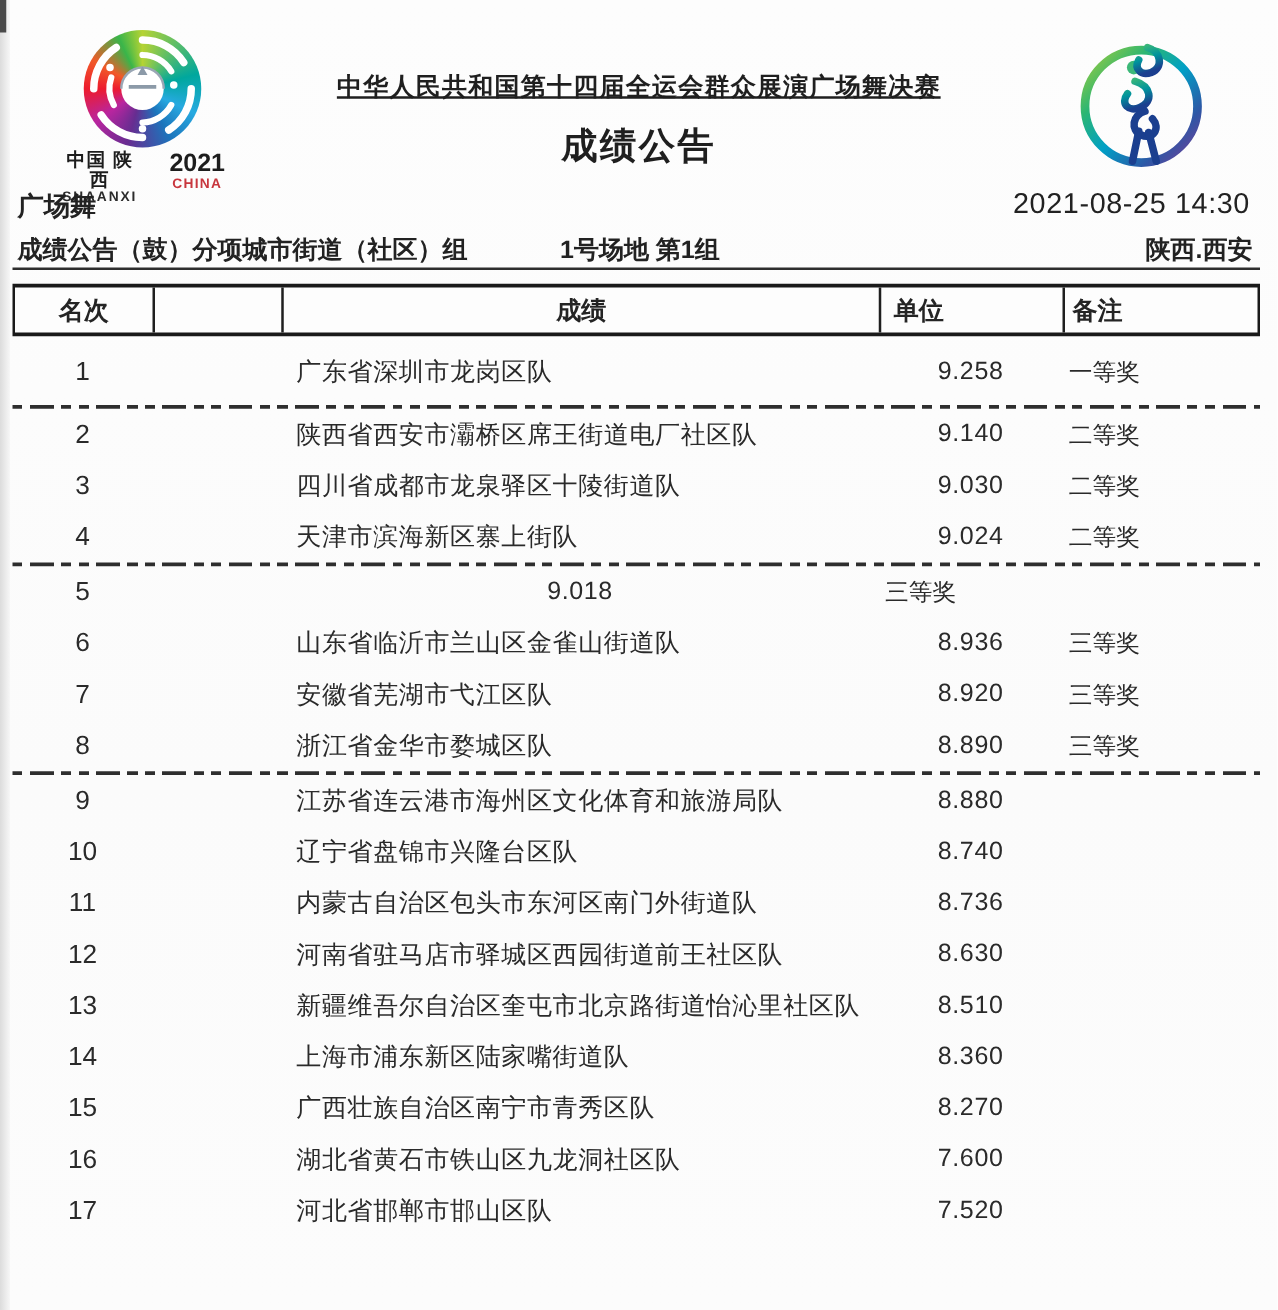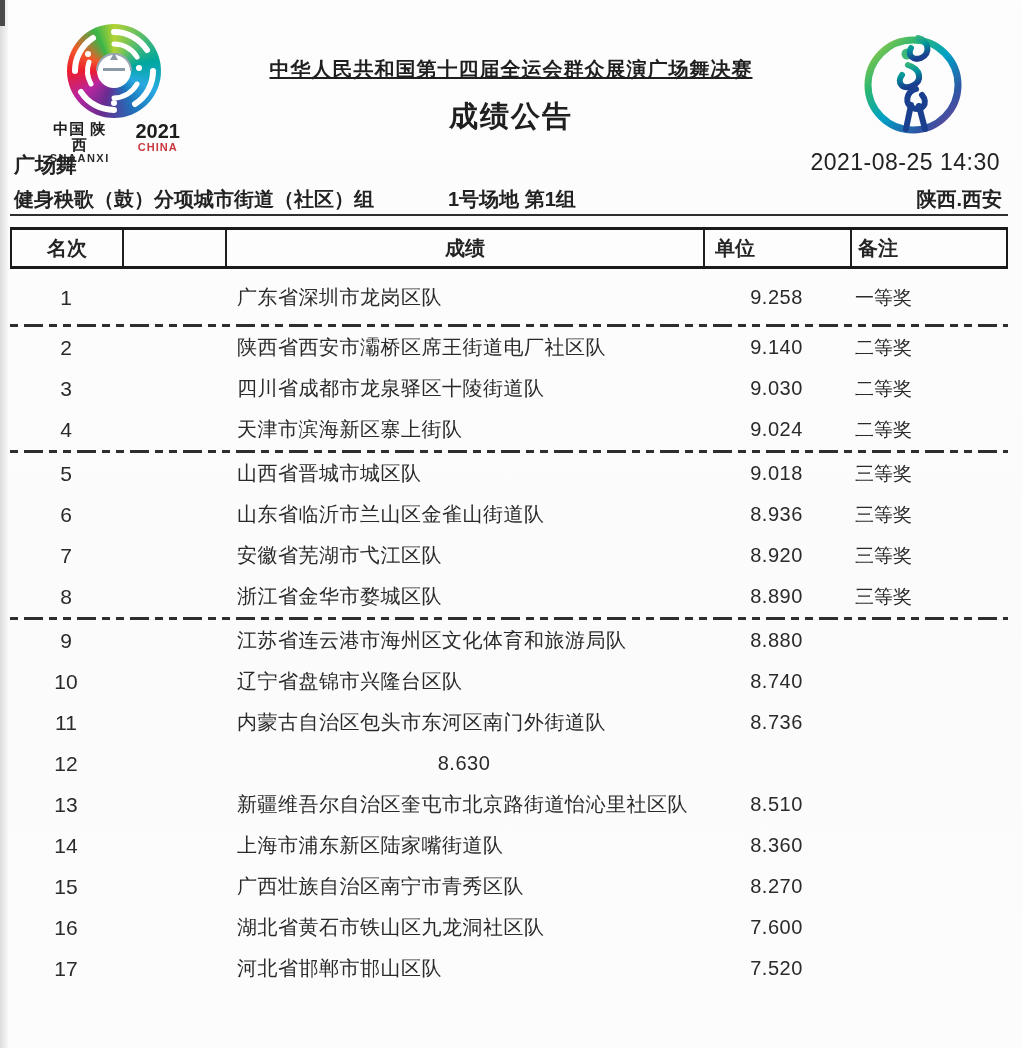--- a/index.html
+++ b/index.html
@@ -144,21 +144,21 @@
       <path d="M58,61 c-10,3 -12,15 -3,19 c9,4 16,-5 9,-13" fill="none" stroke="#1b3f8f" stroke-width="6" stroke-linecap="round"></path>
       <path d="M53,77 l-5,24" fill="none" stroke="#1b3f8f" stroke-width="6" stroke-linecap="round"></path>
       <path d="M61,78 l6,23" fill="none" stroke="#1b3f8f" stroke-width="6" stroke-linecap="round"></path>
     </svg>
   </div>
 
   <div class="event-label">广场舞</div>
   <div class="datetime">2021-08-25 14:30</div>
 
   <div class="session-line">
-    <span class="s-left">健身秧歌（鼓）分项城市街道（社区）组</span>
+    <span class="s-left">成绩公告（鼓）分项城市街道（社区）组</span>
     <span class="s-mid">1号场地 第1组</span>
     <span class="s-right">陕西.西安</span>
   </div>
   <div class="rule"></div>
 
   <div class="thead">
     <div class="th th-rank">名次</div>
     <div class="th th-spacer"></div>
     <div class="th th-score">成绩</div>
     <div class="th th-unit">单位</div>
@@ -200,21 +200,20 @@
           <span class="c-score">9.024</span>
           <span class="c-remark">二等奖</span>
       </div>
     </div>
     <div class="dash"></div>
 
     <div class="section">
       <div class="row">
         <span class="c-rank">5</span>
           <span class="c-spacer"></span>
-          <span class="c-unit">山西省晋城市城区队</span>
           <span class="c-score">9.018</span>
           <span class="c-remark">三等奖</span>
       </div>
       <div class="row">
         <span class="c-rank">6</span>
           <span class="c-spacer"></span>
           <span class="c-unit">山东省临沂市兰山区金雀山街道队</span>
           <span class="c-score">8.936</span>
           <span class="c-remark">三等奖</span>
       </div>
@@ -253,20 +252,21 @@
       <div class="row">
         <span class="c-rank">11</span>
           <span class="c-spacer"></span>
           <span class="c-unit">内蒙古自治区包头市东河区南门外街道队</span>
           <span class="c-score">8.736</span>
           <span class="c-remark"></span>
       </div>
       <div class="row">
         <span class="c-rank">12</span>
           <span class="c-spacer"></span>
+          <span class="c-unit">河南省驻马店市驿城区西园街道前王社区队</span>
           <span class="c-score">8.630</span>
           <span class="c-remark"></span>
       </div>
       <div class="row">
         <span class="c-rank">13</span>
           <span class="c-spacer"></span>
           <span class="c-unit">新疆维吾尔自治区奎屯市北京路街道怡沁里社区队</span>
           <span class="c-score">8.510</span>
           <span class="c-remark"></span>
       </div>

